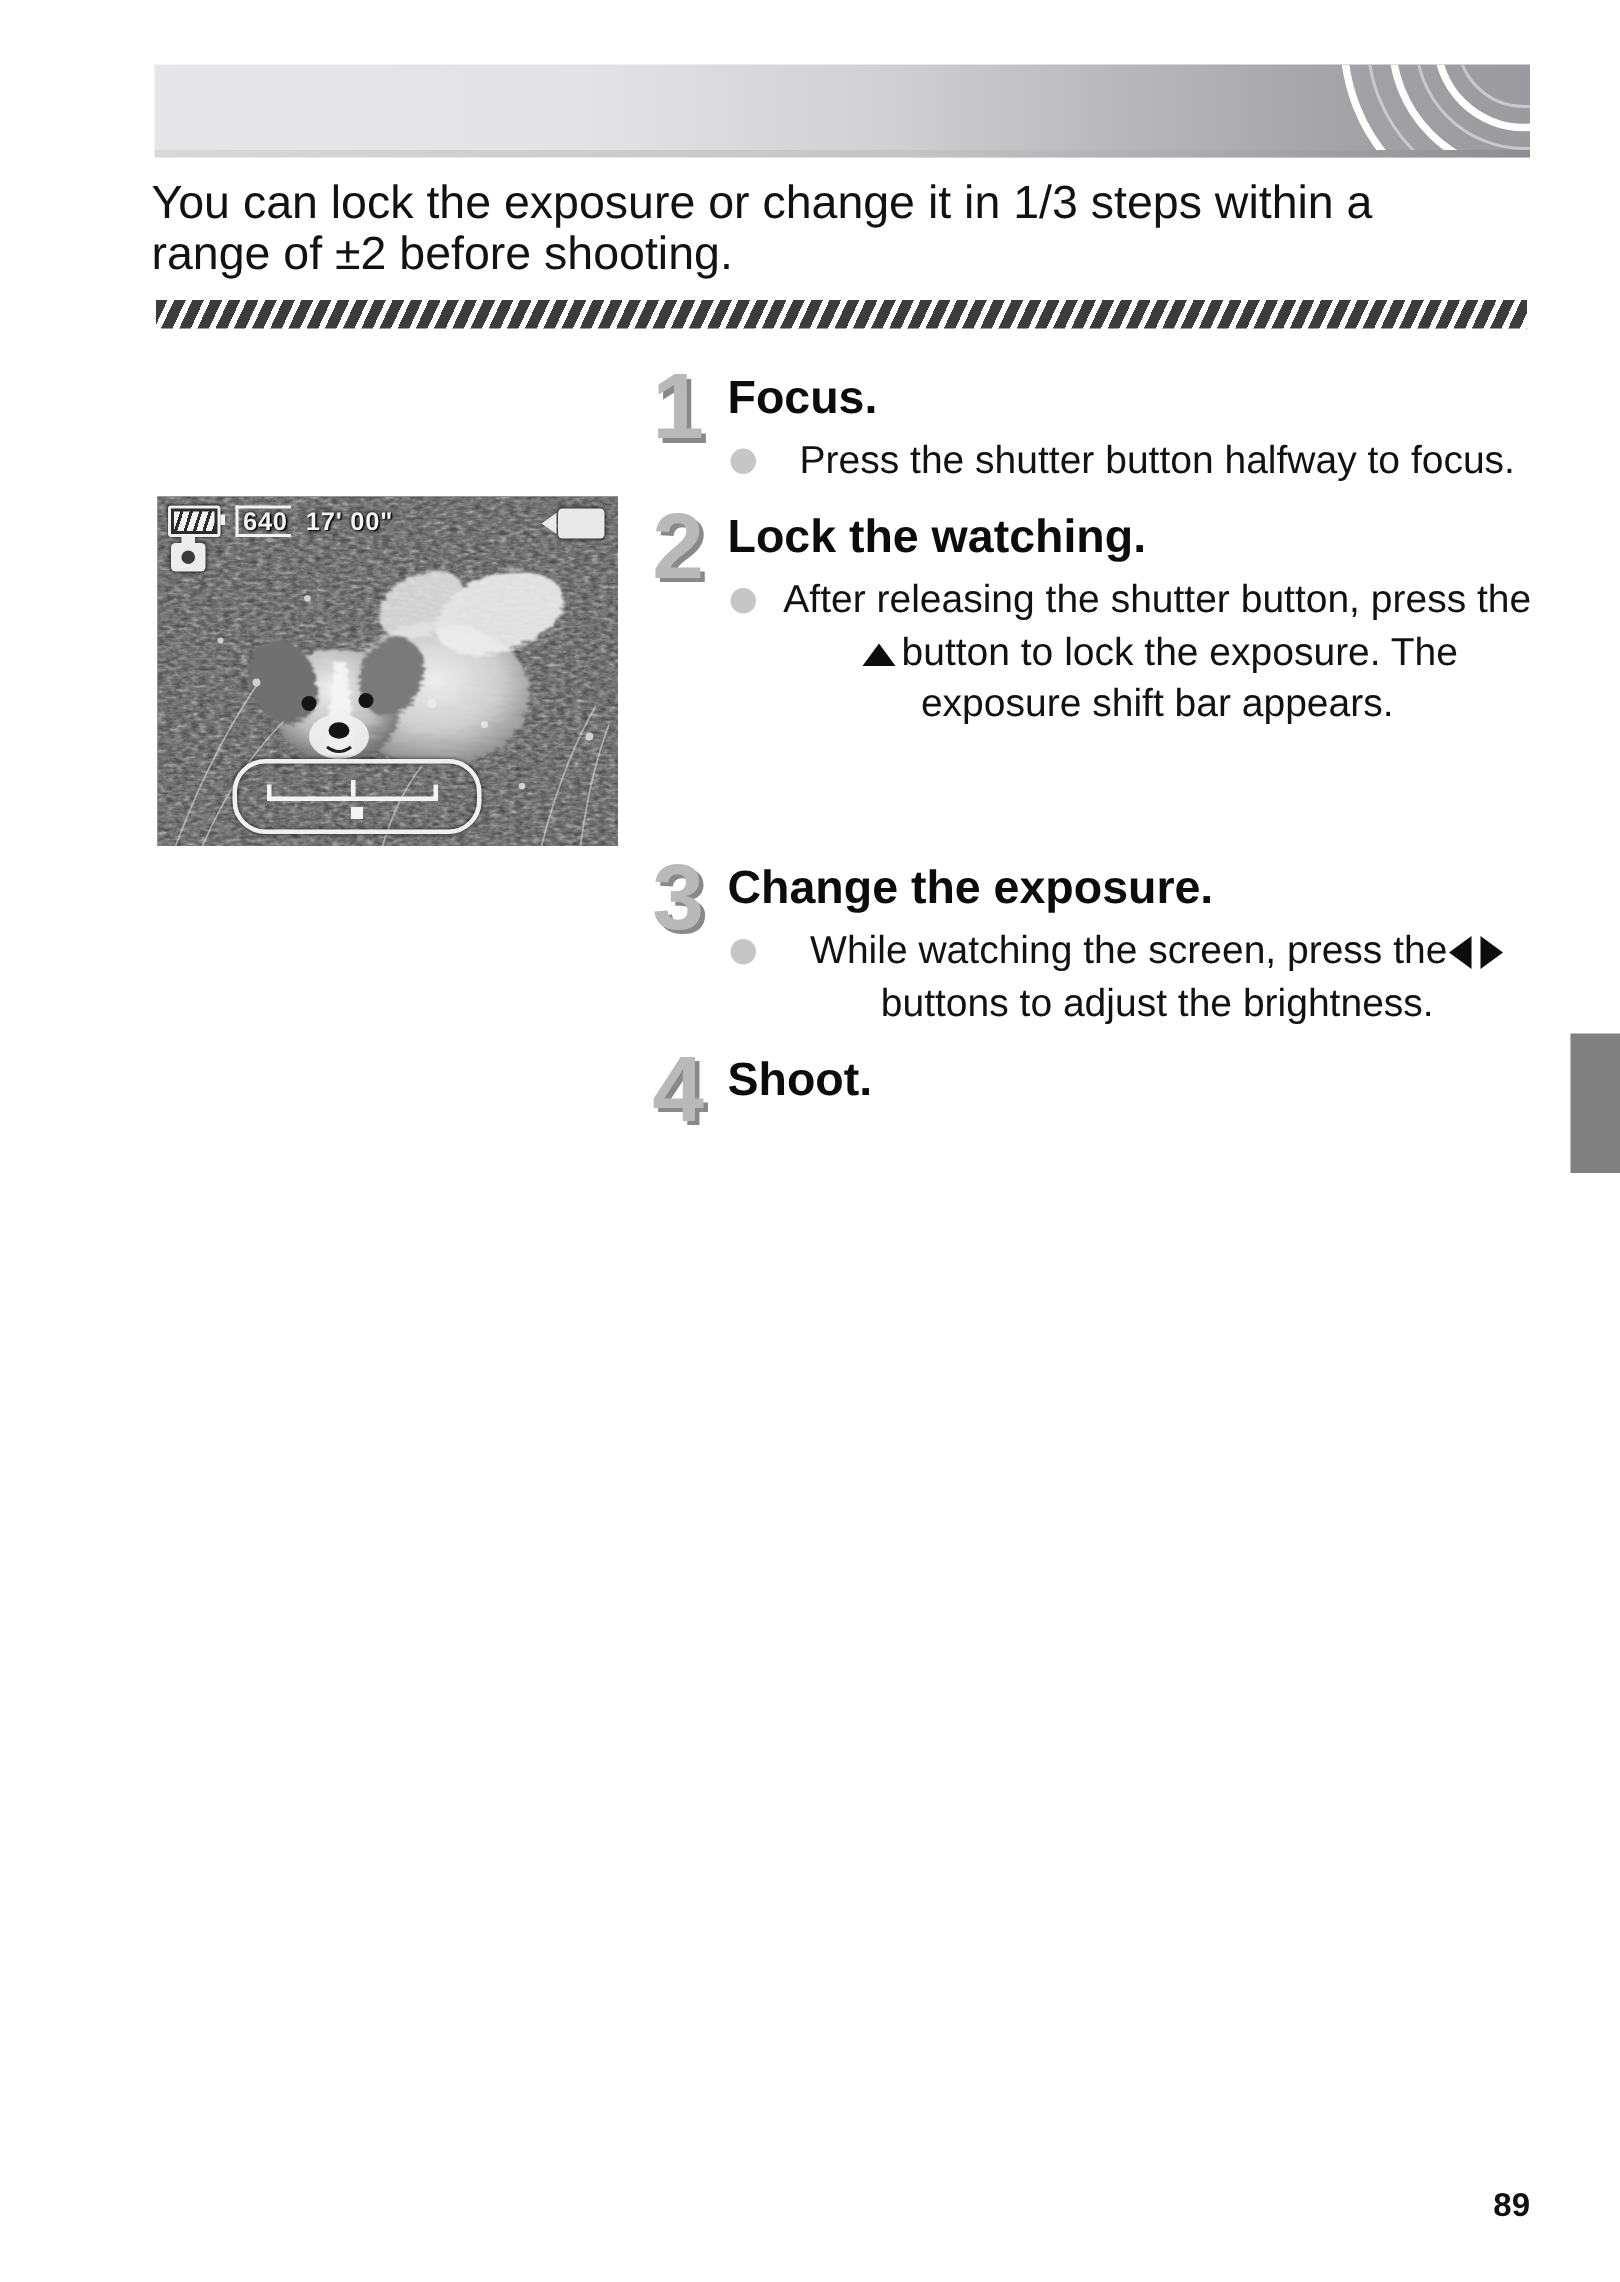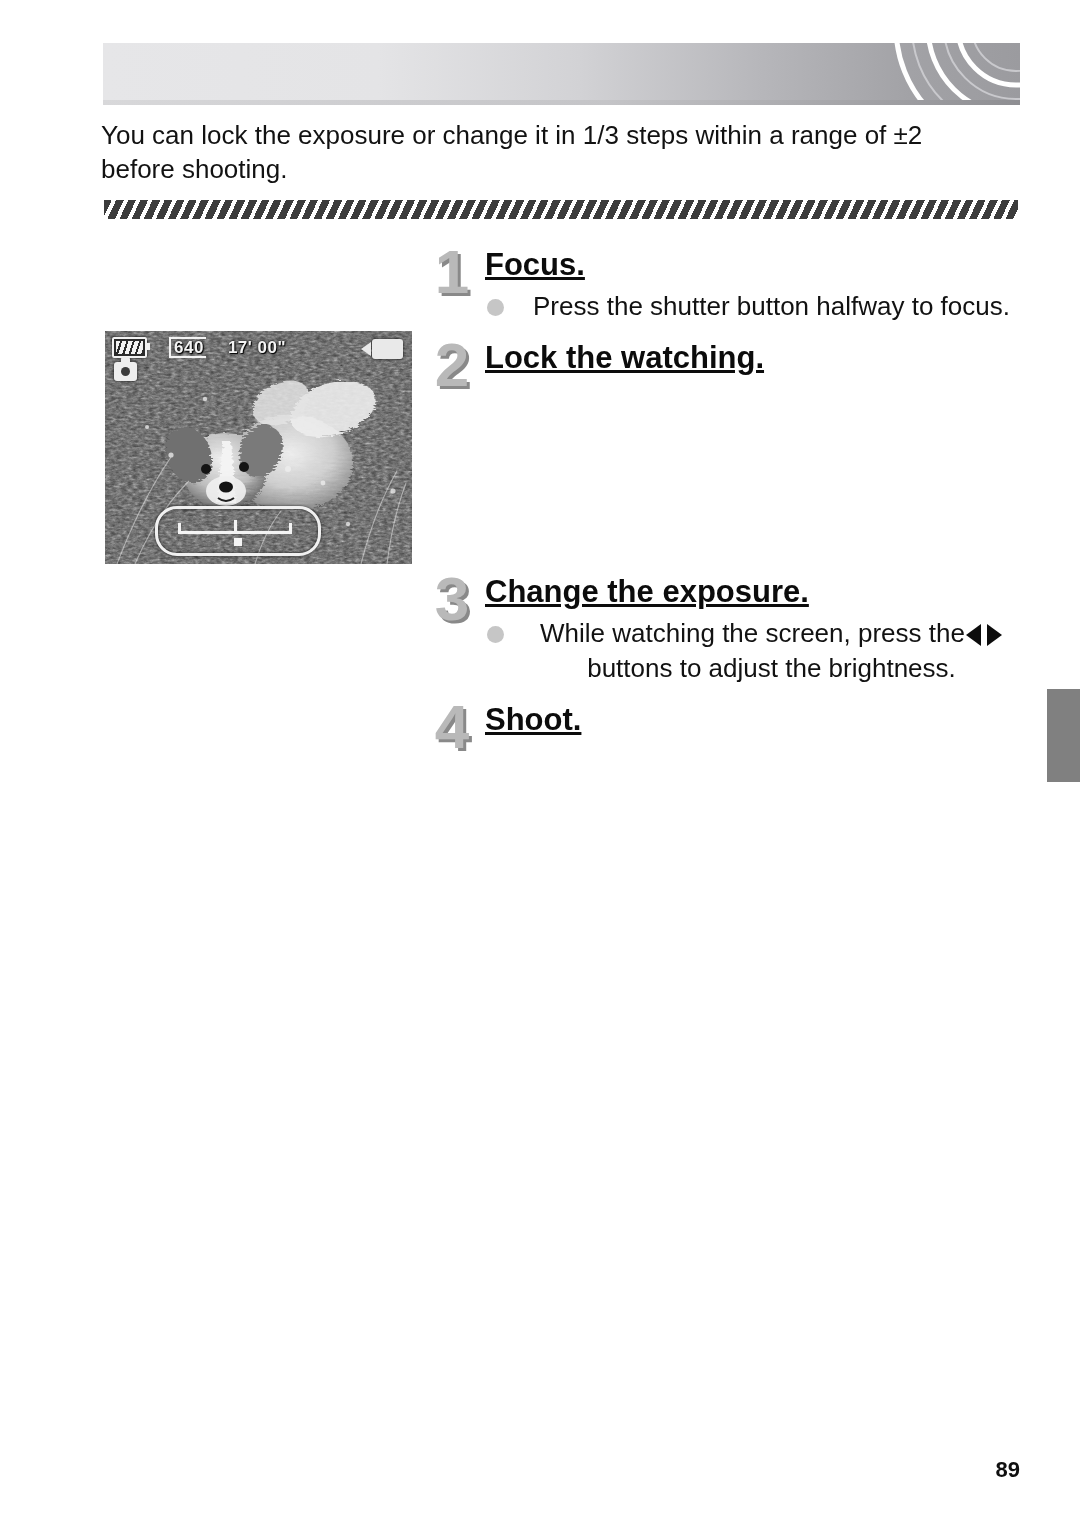--- a/index.html
+++ b/index.html
@@ -53,21 +53,21 @@
     height: 62px;
     pointer-events: none;
   }
 
   
   .intro {
     position: absolute;
     left: 101px;
     top: 118px;
     width: 890px;
-    font-size: 26px;
+    font-size: 31px;
     line-height: 34px;
     color: #121212;
   }
 
   
   .divider {
     position: absolute;
     left: 104px;
     top: 200px;
     width: 914px;
@@ -91,21 +91,21 @@
   .lcd-photo {
     position: absolute;
     inset: 0;
   }
   .lcd-osd-tl {
     position: absolute;
     left: 7px;
     top: 6px;
     display: flex;
     align-items: center;
-    gap: 22px;
+    gap: 10px;
   }
   .batt {
     position: relative;
     width: 31px;
     height: 17px;
     border: 2px solid #f2f2f2;
     border-radius: 2px;
     background: #2b2b2b;
     box-shadow: 0 0 2px rgba(0,0,0,0.9);
   }
@@ -247,21 +247,20 @@
     font-family: "Liberation Sans", sans-serif;
   }
   .step-head {
     position: absolute;
     left: 61px;
     top: 4px;
     font-size: 31px;
     font-weight: bold;
     color: #0c0c0c;
     white-space: nowrap;
-    text-decoration: underline;
   }
   .step-body {
     position: absolute;
     left: 61px;
     top: 46px;
     width: 540px;
   }
   .bullet-row {
     position: relative;
     padding-left: 33px;
@@ -461,20 +460,23 @@
       <span class="dot"></span>
       <span>Press the shutter button halfway to focus.</span>
     </div>
   </div>
 </div>
 
 <div class="step" id="step-2">
   <div class="step-num">2</div>
   <div class="step-head">Lock the watching.</div>
   <div class="step-body">
+    <div class="bullet-row">
+      <span class="dot"></span><span>After releasing the shutter button, press the</span><span class="glyph-up"></span><span>button to lock the exposure. The exposure shift bar appears.</span>
+    </div>
   </div>
 </div>
 
 <div class="step" id="step-3">
   <div class="step-num">3</div>
   <div class="step-head">Change the exposure.</div>
   <div class="step-body">
     <div class="bullet-row">
       <span class="dot"></span><span>While watching the screen, press the</span><span class="glyph-lr"></span><span>buttons to adjust the brightness.</span>
     </div>

